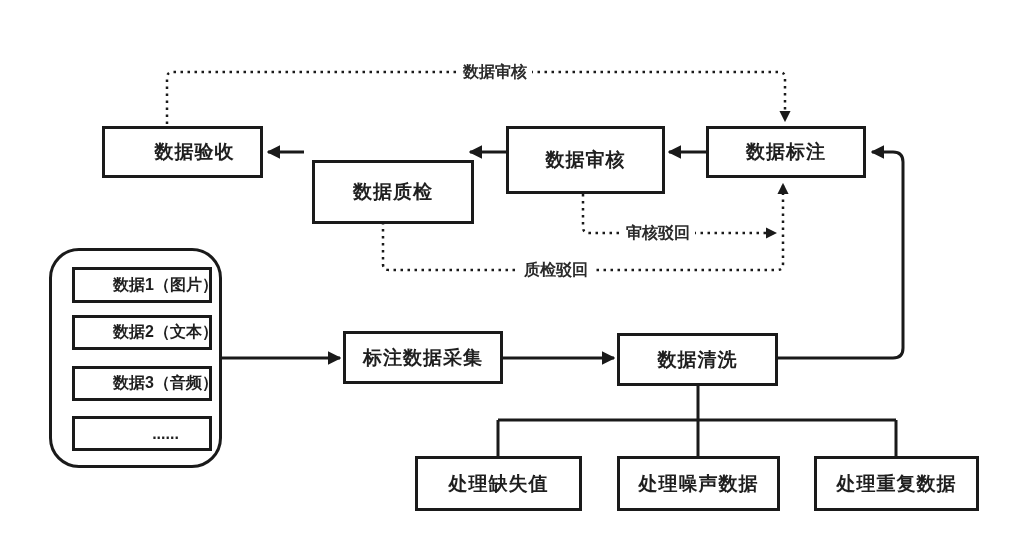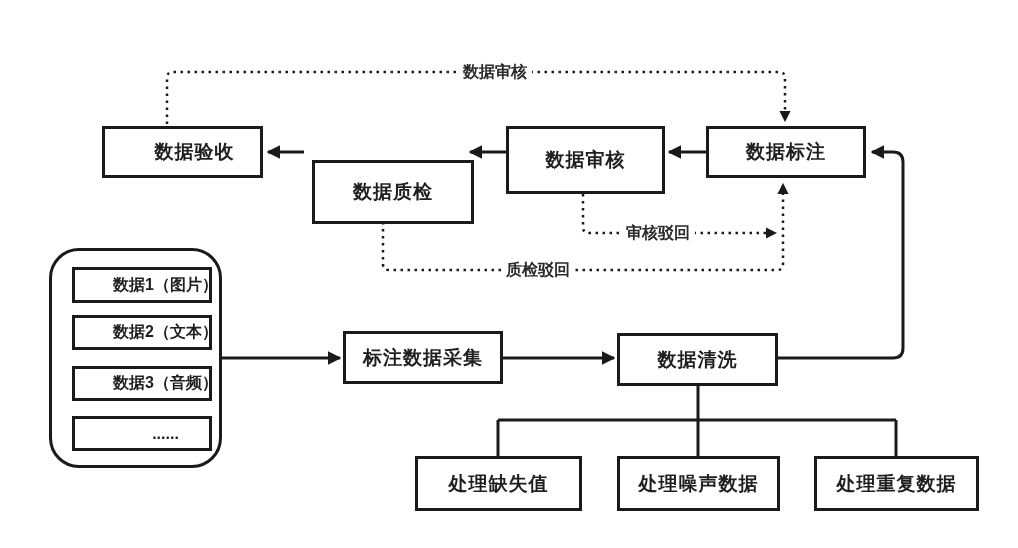--- a/index.html
+++ b/index.html
@@ -57,21 +57,21 @@
     <path d="M 383 180 L 383 264 Q 383 270 389 270 L 777 270 Q 783 270 783 264 L 783 184" stroke="#1a1a1a" stroke-width="2.5" stroke-dasharray="2.5 4.5" fill="none" marker-end="url(#arrow)"></path>
   </svg>
 
   <div class="node" style="left:102px;top:126px;width:161px;height:52px;padding-left:24px;">数据验收</div>
   <div class="node" style="left:312px;top:126px;width:162px;height:64px;margin-top:34px;">数据质检</div>
   <div class="node" style="left:506px;top:126px;width:159px;height:68px;">数据审核</div>
   <div class="node" style="left:706px;top:126px;width:160px;height:52px;">数据标注</div>
 
   <div class="wire-label" style="left:495px;top:72px;">数据审核</div>
   <div class="wire-label" style="left:658px;top:233px;">审核驳回</div>
-  <div class="wire-label" style="left:538px;top:270px;">质检驳回</div>
+  <div class="wire-label" style="left:556px;top:270px;">质检驳回</div>
 
   <div class="container-box" style="left:49px;top:248px;width:173px;height:220px;"></div>
   <div class="src-item" style="left:72px;top:267px;width:140px;height:36px;">数据1（图片）</div>
   <div class="src-item" style="left:72px;top:315px;width:140px;height:35px;">数据2（文本）</div>
   <div class="src-item" style="left:72px;top:366px;width:140px;height:35px;">数据3（音频）</div>
   <div class="src-item" style="left:72px;top:416px;width:140px;height:35px;">......</div>
 
   <div class="node" style="left:343px;top:331px;width:160px;height:53px;">标注数据采集</div>
   <div class="node" style="left:617px;top:333px;width:161px;height:53px;">数据清洗</div>
 

